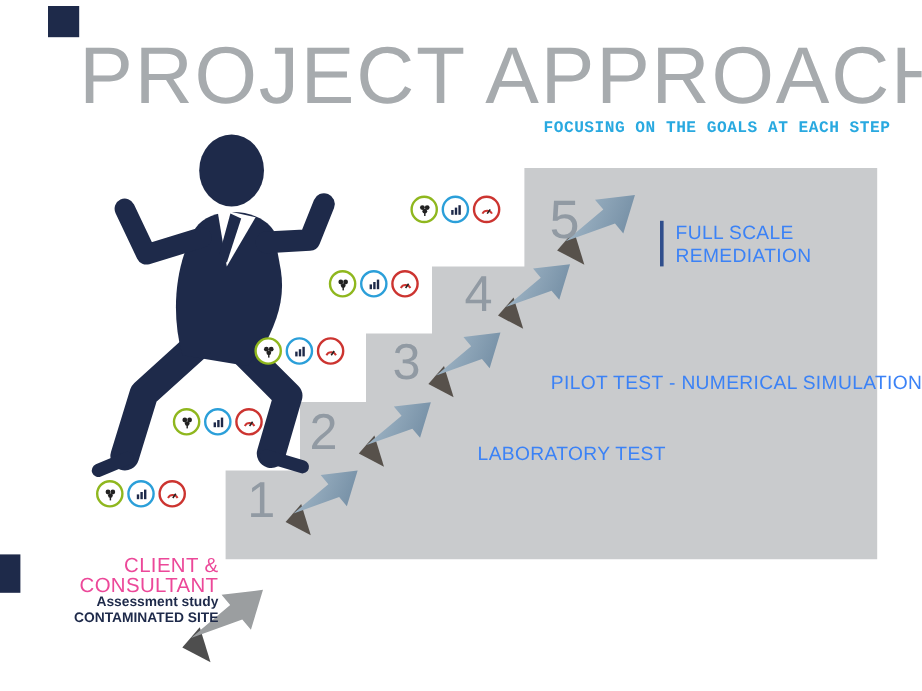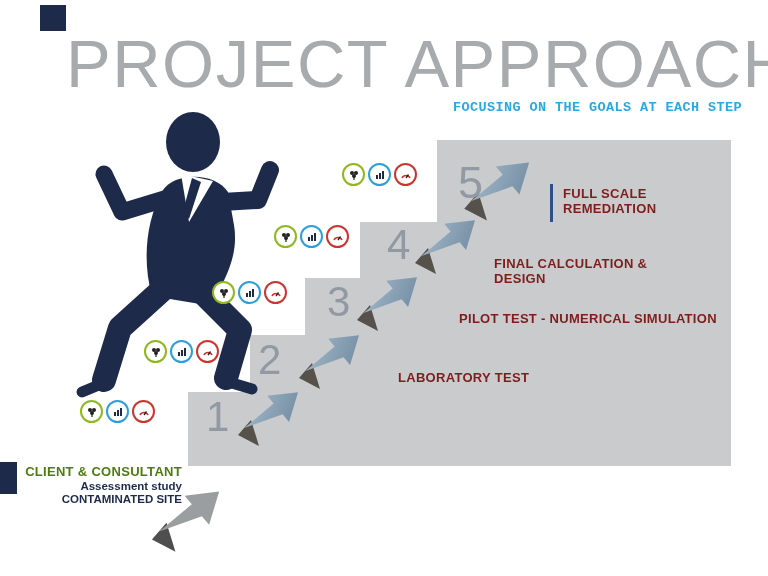--- a/index.html
+++ b/index.html
@@ -7,31 +7,31 @@
           font-family:"Liberation Sans",sans-serif;padding-left:24px;}
   .sq{position:absolute;background:#1E2A4A;}
   .sq.tl{left:40px;top:5px;width:26px;height:26px;}
   .sq.bl{left:0;top:462px;width:17px;height:32px;}
   .title{position:absolute;left:66px;top:30px;font-size:67px;line-height:1;
          color:#A7ABAE;letter-spacing:1.5px;white-space:nowrap;z-index:2;}
   .subtitle{position:absolute;right:50px;top:100px;font-size:13.5px;font-weight:bold;
             color:#29A9E0;letter-spacing:.4px;z-index:2;font-family:Liberation Mono, monospace;}
   .art{position:absolute;left:0;top:0;z-index:1;}
   .step-num{position:absolute;font-size:42px;line-height:1;color:#919AA3;z-index:2;}
-  .step-label{position:absolute;font-size:13px;font-weight:bold;color:#7f1d1d;
+  .step-label{position:absolute;font-size:16px;font-weight:normal;color:#3b82f6;
               letter-spacing:.3px;line-height:1.18;z-index:2;}
   .sep{position:absolute;width:3px;background:#2F4E8C;z-index:2;}
   .trio{position:absolute;display:flex;gap:3px;z-index:3;}
   .ic{width:23px;height:23px;border-radius:50%;background:#fff;border:2.5px solid #999;
       box-sizing:border-box;display:flex;align-items:center;justify-content:center;}
   .ic.green{border-color:#8FB71E}
   .ic.blue{border-color:#2B9FD9}
   .ic.red{border-color:#CC3430}
   .footer-block{position:absolute;left:16px;top:464px;width:166px;text-align:right;z-index:2;}
-  .footer-client{font-size:13px;font-weight:bold;color:#4d7c0f;letter-spacing:.3px;line-height:16px;}
+  .footer-client{font-size:17px;font-weight:normal;color:#ec4899;letter-spacing:.3px;line-height:16px;}
   .footer-line{font-size:11.5px;font-weight:bold;color:#1E2A4A;line-height:13px;}
 </style>
 </head>
 <body>
 
 <div class="canvas">
 
   <div class="sq tl"></div>
   <div class="sq bl"></div>
 
@@ -86,21 +86,20 @@
   </svg>
 
   <div class="step-num" style="left:206px;top:396px">1</div>
   <div class="step-num" style="left:258px;top:339px">2</div>
   <div class="step-num" style="left:327px;top:281px">3</div>
   <div class="step-num" style="left:387px;top:224px">4</div>
   <div class="step-num" style="left:458px;top:160px;font-size:45px">5</div>
 
   <div class="step-label" style="left:398px;top:370px">LABORATORY TEST</div>
   <div class="step-label" style="left:459px;top:311px">PILOT TEST - NUMERICAL SIMULATION</div>
-  <div class="step-label" style="left:494px;top:256px;width:168px">FINAL CALCULATION &amp; DESIGN</div>
   <div class="sep" style="left:550px;top:184px;height:38px"></div>
   <div class="step-label" style="left:563px;top:186px;width:125px">FULL SCALE REMEDIATION</div>
 
   <div class="trio" style="left:80px;top:400px">
     <span class="ic green">
       <svg width="12" height="12" viewBox="0 0 12 12">
           <circle cx="4" cy="4" r="2" fill="#222"></circle>
           <circle cx="8" cy="4" r="2" fill="#222"></circle>
           <circle cx="6" cy="7" r="2" fill="#222"></circle>
           <rect x="5.4" y="7" width="1.2" height="4" fill="#222"></rect>

